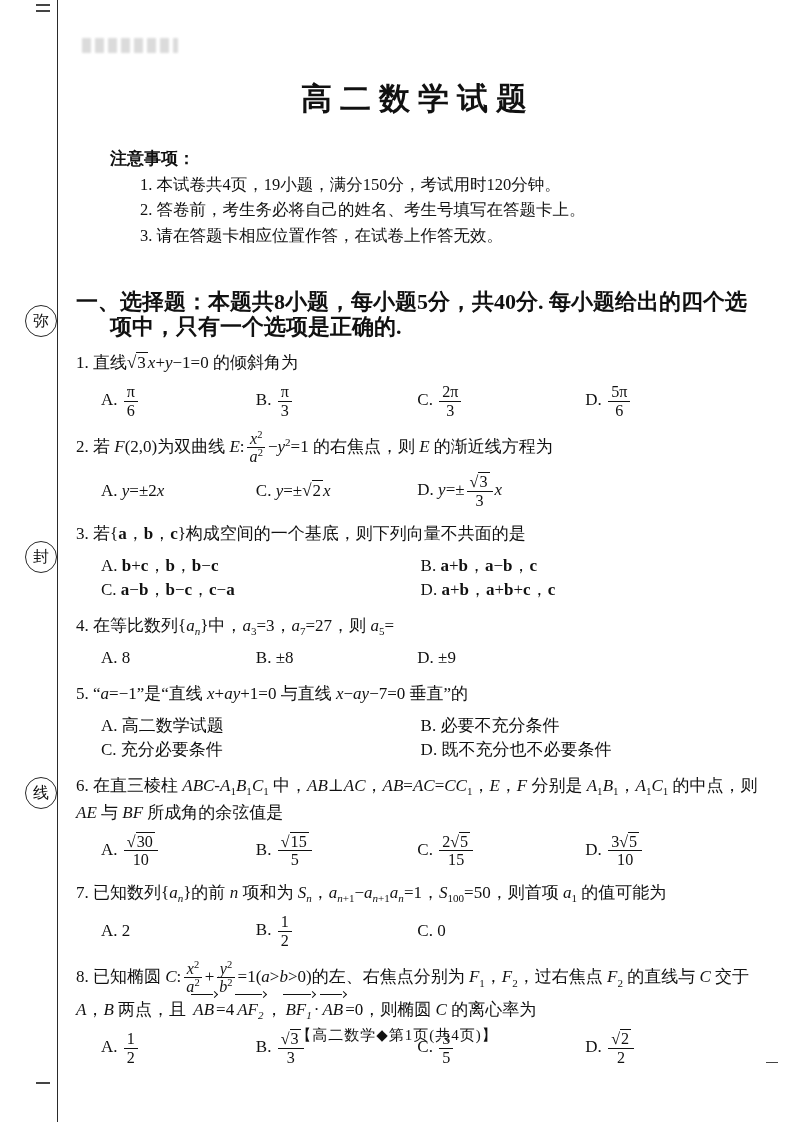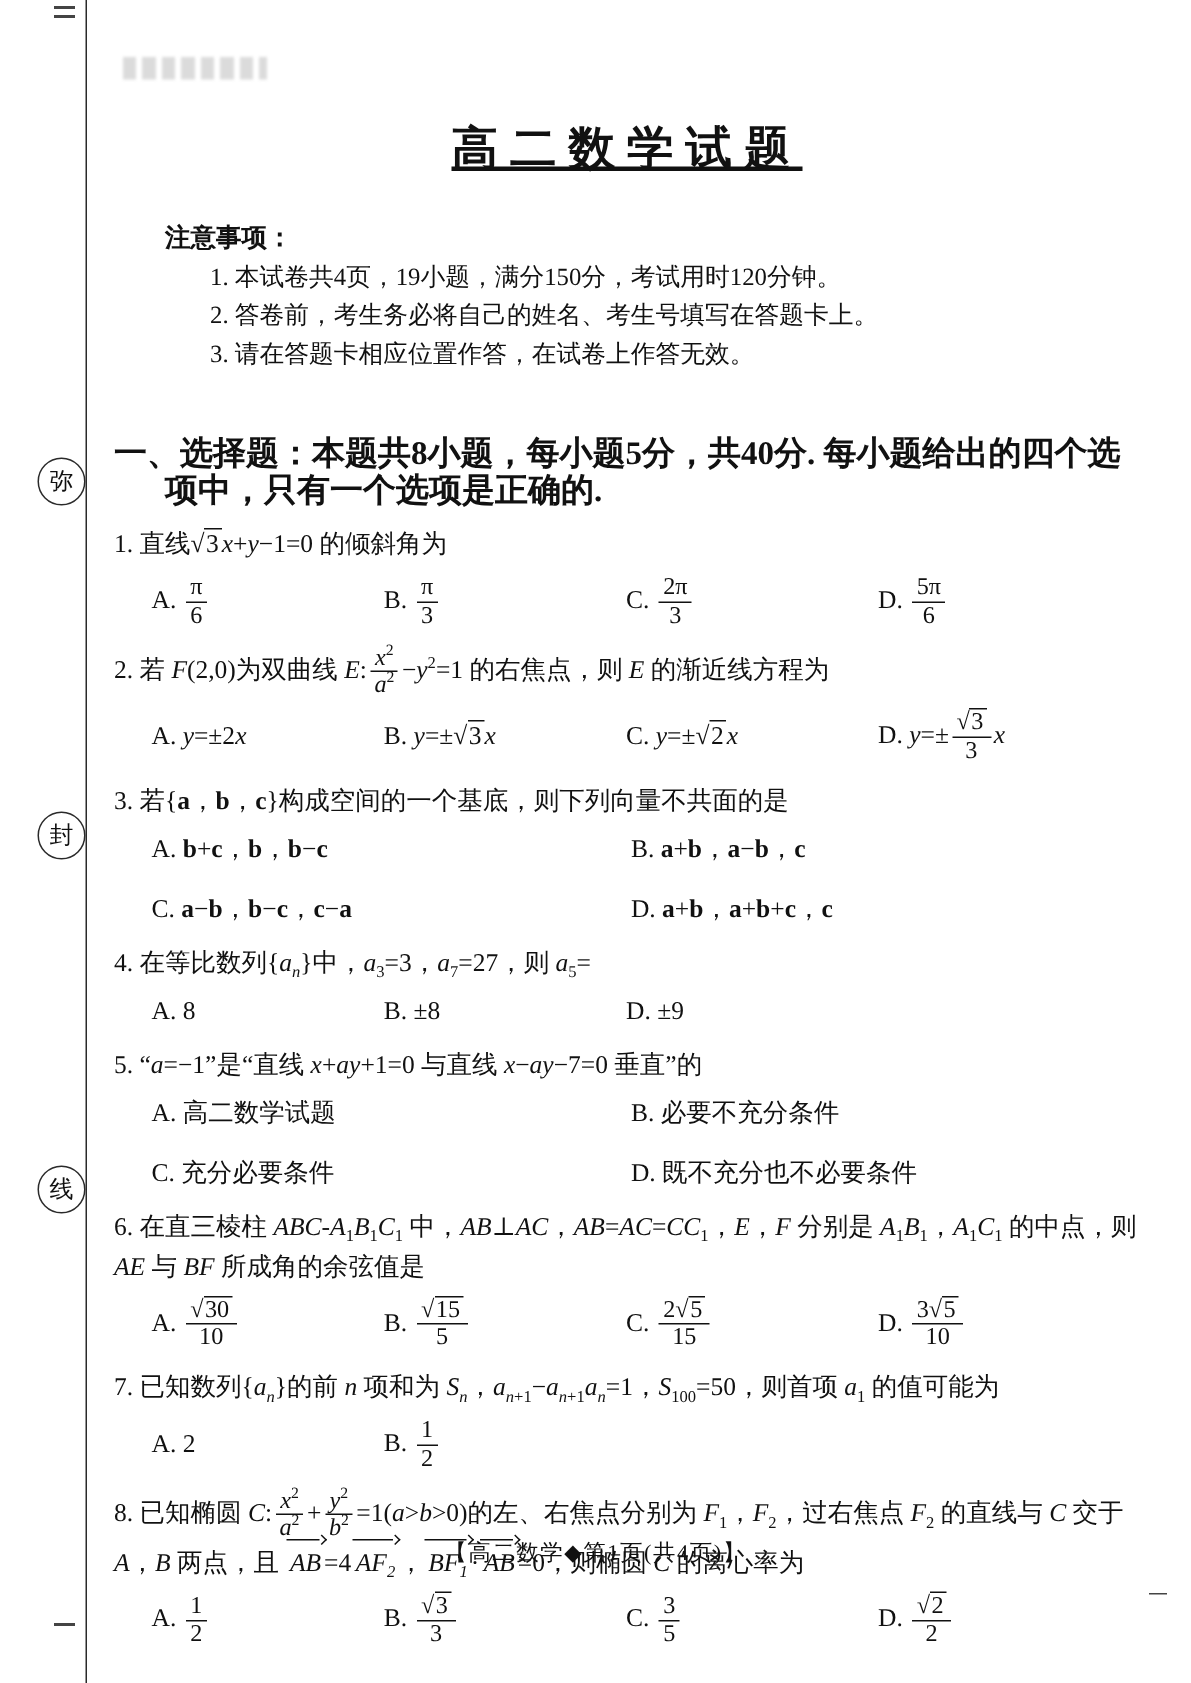--- a/index.html
+++ b/index.html
@@ -13,33 +13,33 @@
     position:absolute;left:25px;width:30px;height:30px;border:1px solid #2a2a2a;border-radius:50%;
     display:flex;align-items:center;justify-content:center;font-size:16px;background:#fff;z-index:2;
   }
   .tick{position:absolute;background:#444;}
   .stamp{
     position:absolute;left:82px;top:38px;width:96px;height:15px;opacity:.35;filter:blur(1px);
     background:repeating-linear-gradient(90deg,#9a9a9a 0 9px,transparent 9px 13px);
   }
   .content{position:absolute;left:76px;width:684px;top:70px;font-size:17px;}
   .title1{font-size:23px;font-weight:bold;text-align:center;letter-spacing:1px;white-space:nowrap;}
-  .title2{font-size:31px;font-weight:bold;text-align:center;letter-spacing:8px;margin-top:8px;text-decoration:underline;}
+  .title2{font-size:31px;font-weight:bold;text-align:center;letter-spacing:8px;margin-top:8px;}
   .notes{margin-top:26px;margin-left:34px;line-height:25.5px;font-size:16.5px;}
   .notes-h{font-weight:bold;font-size:17px;}
   .note-item{margin-left:30px;}
   .section-h{
     margin-top:41px;font-weight:bold;font-size:22px;line-height:25px;
     padding-left:34px;text-indent:-34px;
   }
   .question{margin-top:10px;}
   .stem{line-height:27px;}
   .opts{display:grid;padding-left:25px;margin-top:7px;margin-bottom:4px;align-items:center;line-height:24px;}
   .opts4{grid-template-columns:23.5% 24.5% 25.5% 26.5%;}
-  .opts2{grid-template-columns:48.5% 51.5%;row-gap:16px;}
+  .opts2{grid-template-columns:48.5% 51.5%;row-gap:0;}
   .opt{white-space:nowrap;}
   
   i{font-style:italic;}
   sub,sup{font-size:0.65em;line-height:0;}
   .frac{
     display:inline-flex;flex-direction:column;align-items:center;vertical-align:middle;
     line-height:1.1;font-size:0.95em;margin:0 2px;text-align:center;
   }
   .frac .num{padding:0 3px;border-bottom:1px solid #111;display:block;}
   .frac .den{padding:0 3px;display:block;}
@@ -103,21 +103,20 @@
       </div>
     </div>
 
     <div class="question">
       <div class="stem">2. 若 <i>F</i>(2,0)为双曲线 <i>E</i>:<span class="frac">
             <span class="num"><i>x</i><sup>2</sup></span>
             <span class="den"><i>a</i><sup>2</sup></span>
           </span>−<i>y</i><sup>2</sup>=1 的右焦点，则 <i>E</i> 的渐近线方程为</div>
       <div class="opts opts4">
         <span class="opt">A. <i>y</i>=±2<i>x</i></span>
-        <span class="opt">B. <i>y</i>=±<span class="sq">√<span class="rad">3</span></span><i>x</i></span>
         <span class="opt">C. <i>y</i>=±<span class="sq">√<span class="rad">2</span></span><i>x</i></span>
         <span class="opt">D. <i>y</i>=±<span class="frac">
               <span class="num"><span class="sq">√<span class="rad">3</span></span></span>
               <span class="den">3</span>
             </span><i>x</i></span>
       </div>
     </div>
 
     <div class="question">
       <div class="stem">3. 若{<b>a</b>，<b>b</b>，<b>c</b>}构成空间的一个基底，则下列向量不共面的是</div>
@@ -171,20 +170,21 @@
     </div>
 
     <div class="question">
       <div class="stem">7. 已知数列{<i>a<sub>n</sub></i>}的前 <i>n</i> 项和为 <i>S<sub>n</sub></i>，<i>a</i><sub><i>n</i>+1</sub>−<i>a</i><sub><i>n</i>+1</sub><i>a<sub>n</sub></i>=1，<i>S</i><sub>100</sub>=50，则首项 <i>a</i><sub>1</sub> 的值可能为</div>
       <div class="opts opts4">
         <span class="opt">A. 2</span>
         <span class="opt">B. <span class="frac">
               <span class="num">1</span>
               <span class="den">2</span>
             </span></span>
+        <span class="opt">C. 0</span>
       </div>
     </div>
 
     <div class="question">
       <div class="stem">8. 已知椭圆 <i>C</i>:<span class="frac">
             <span class="num"><i>x</i><sup>2</sup></span>
             <span class="den"><i>a</i><sup>2</sup></span>
           </span>+<span class="frac">
             <span class="num"><i>y</i><sup>2</sup></span>
             <span class="den"><i>b</i><sup>2</sup></span>

